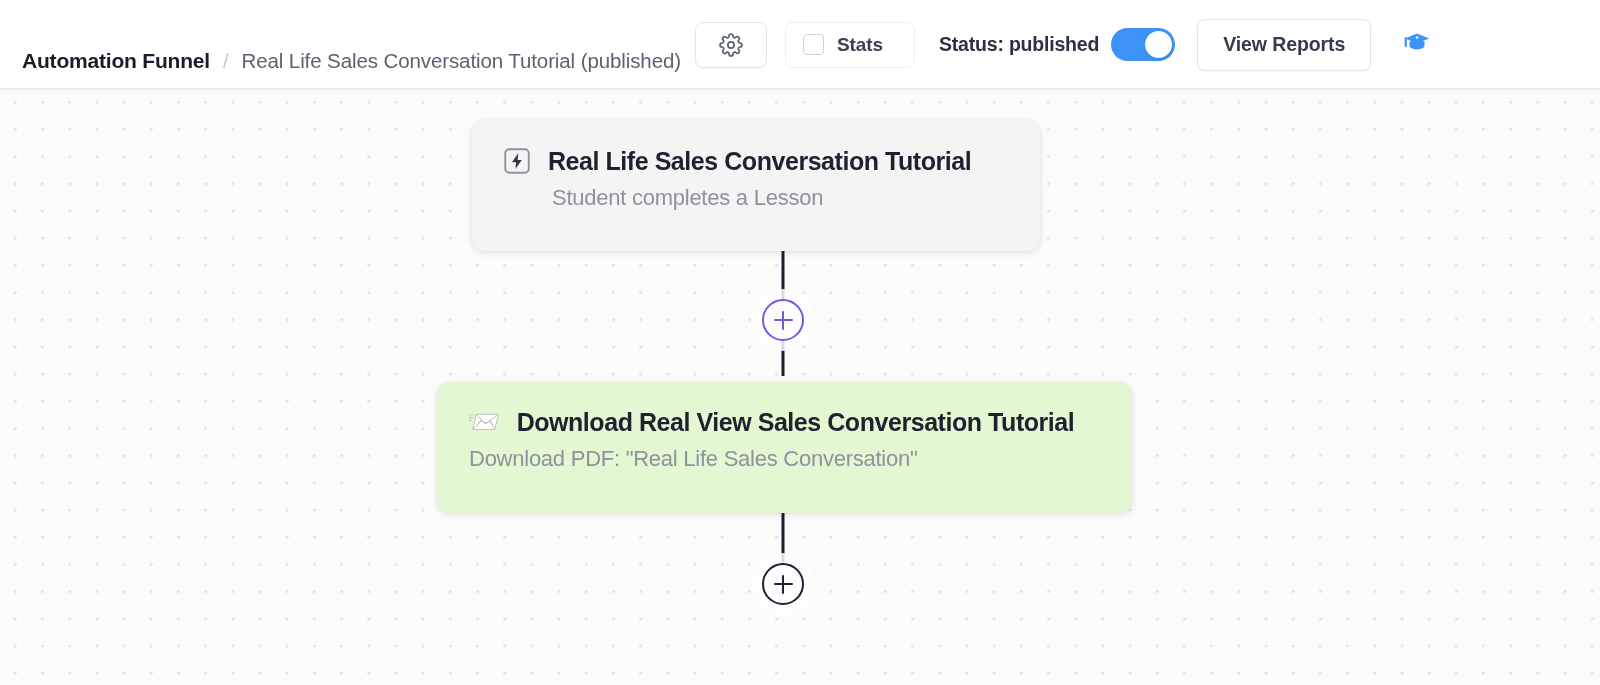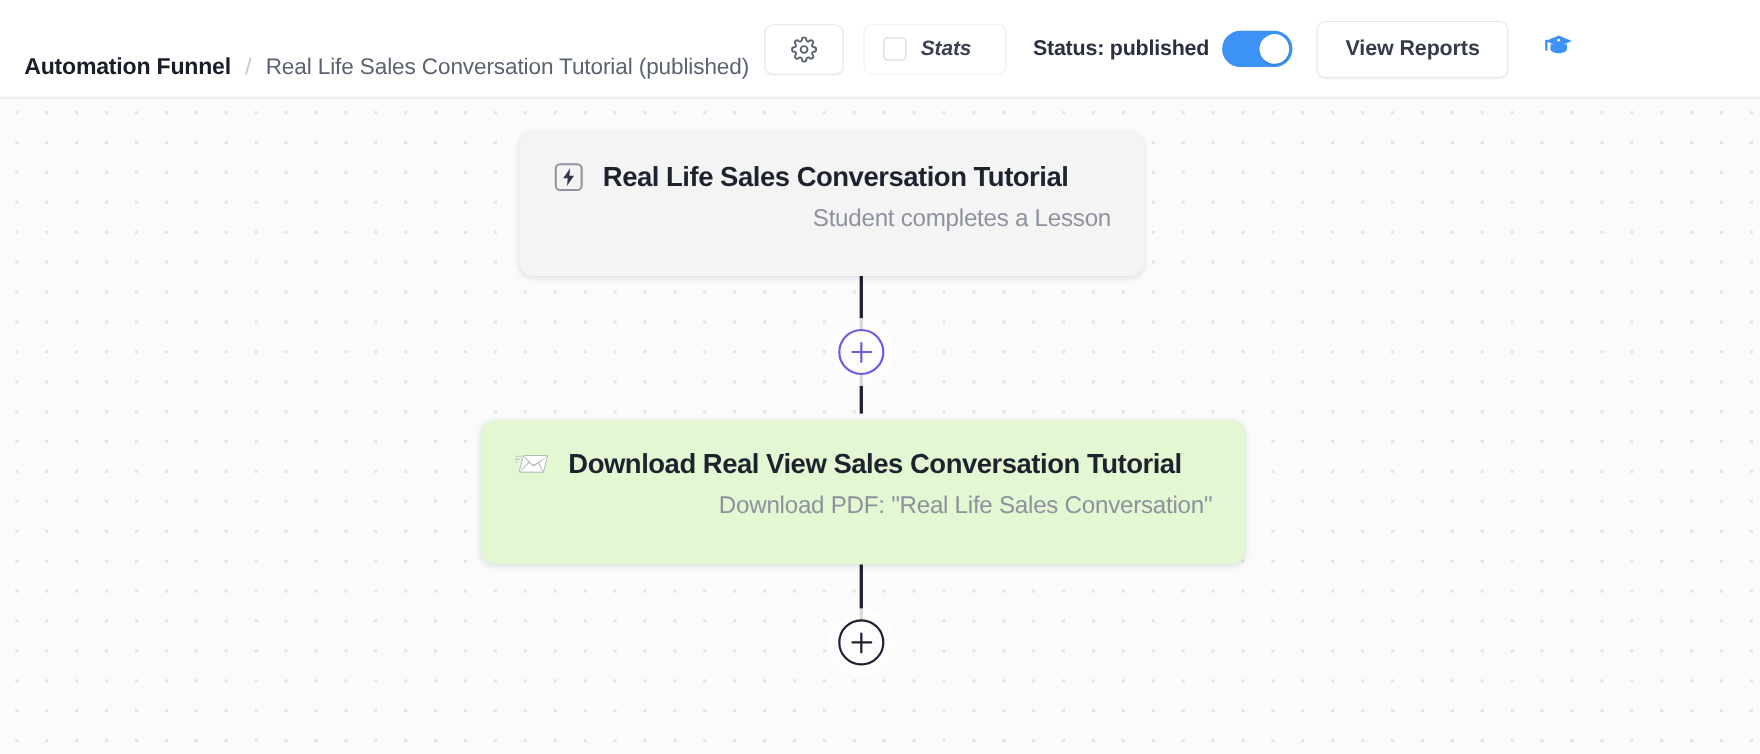--- a/index.html
+++ b/index.html
@@ -92,21 +92,20 @@
     min-width: 130px;
     border: 1px solid #eceef1;
     border-radius: 8px;
     background: #ffffff;
     display: flex;
     align-items: center;
     gap: 13px;
     padding: 0 21px 0 17px;
     box-sizing: border-box;
     margin-left: 18px;
-    font-style: italic;
   }
   .checkbox {
     width: 19px;
     height: 19px;
     border: 1.6px solid #cfd3da;
     border-radius: 4px;
     background: #fff;
     flex: 0 0 auto;
   }
   .stats-label {
@@ -261,21 +260,20 @@
     letter-spacing: -0.45px;
     white-space: nowrap;
   }
   .node-sub {
     margin-top: 9px;
     font-size: 22px;
     font-weight: 400;
     color: #8d929d;
     letter-spacing: -0.25px;
     white-space: nowrap;
-    text-align: right;
   }
   .node-action .node-sub { color: #8d929d; padding-left: 2px; }
   .node-trigger .node-sub { padding-left: 50px; }
 
   
   .plus {
     position: absolute;
     width: 42px;
     height: 42px;
     border-radius: 50%;

